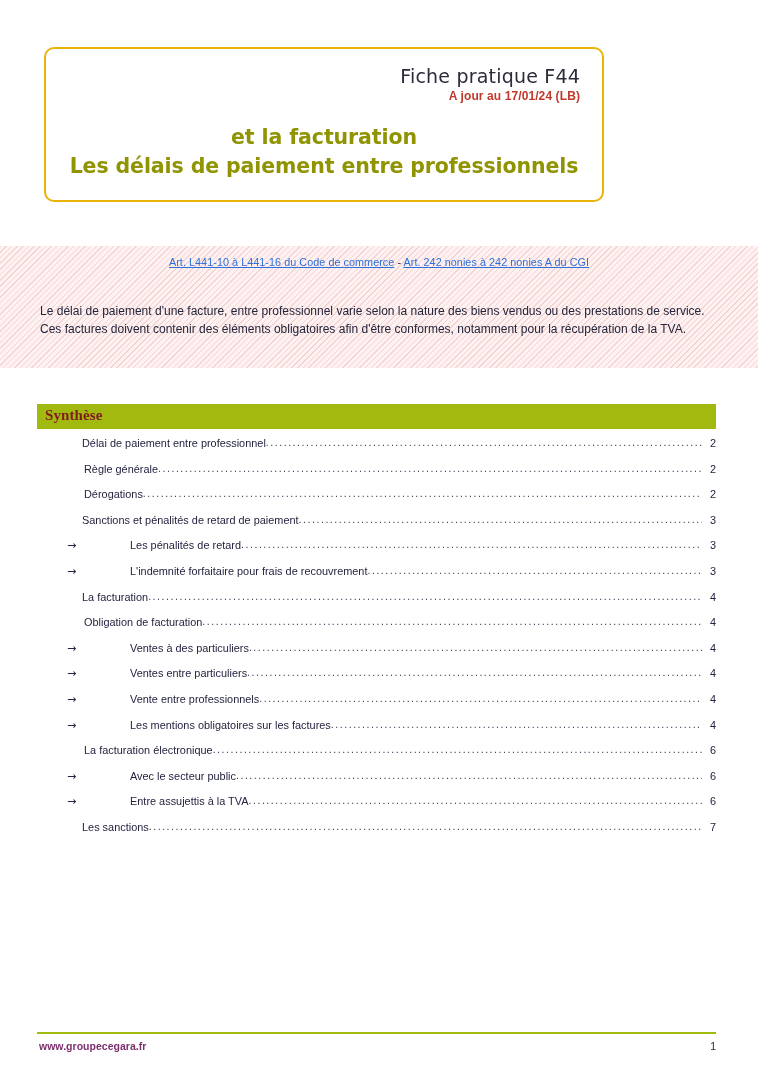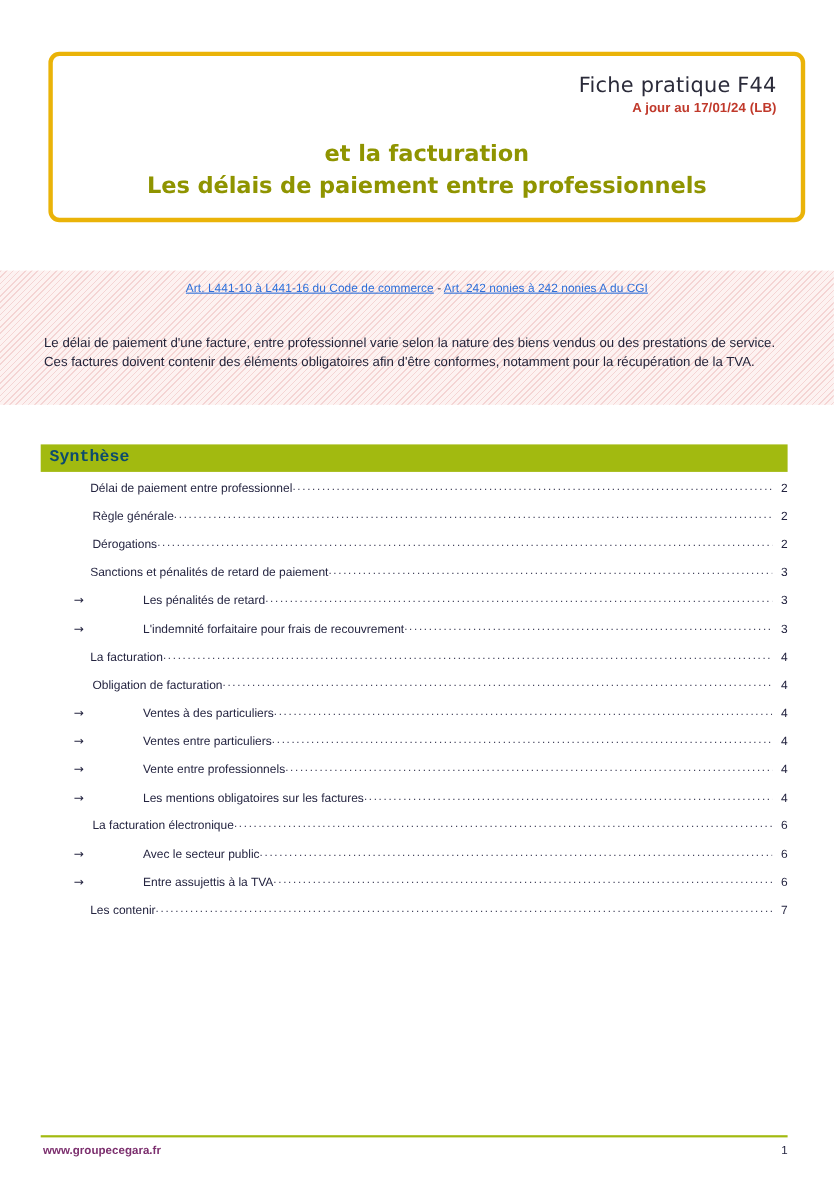--- a/index.html
+++ b/index.html
@@ -19,23 +19,23 @@
   
   .header-zone {
     position: relative;
     height: 222px;
   }
 
   .header-box {
     position: absolute;
     left: 44px;
     top: 47px;
-    width: 688px;
+    width: 560px;
     height: 155px;
-    border: 4px solid #eab308;
+    border: 2px solid #eab308;
     border-radius: 10px;
     background: #ffffff;
   }
 
   .logo {
     position: absolute;
     left: 82px;
     top: 10px;
     width: 222px;
     height: 86px;
@@ -174,24 +174,24 @@
     left: 37px;
     top: 404px;
     width: 679px;
     height: 25px;
     background: #a2ba10;
   }
   .synth-bar span {
     position: absolute;
     left: 8px;
     top: 3px;
-    color: #0c4a6e;
+    color: #7f1d1d;
     font-size: 15px;
     font-weight: bold;
-    font-family: Liberation Mono, monospace;
+    font-family: Liberation Serif, serif;
     letter-spacing: 0.1px;
     text-align: center;
   }
 
   
   .toc {
     position: absolute;
     left: 37px;
     top: 436px;
     width: 679px;
@@ -382,21 +382,21 @@
       <span class="toc-leader"></span>
       <span class="toc-page">6</span>
     </div>
     <div class="toc-row lvl2">
       <span class="toc-arrow">→</span>
       <span class="toc-label">Entre assujettis à la TVA</span>
       <span class="toc-leader"></span>
       <span class="toc-page">6</span>
     </div>
     <div class="toc-row lvl1">
-      <span class="toc-label">Les contenir</span>
+      <span class="toc-label">Les sanctions</span>
       <span class="toc-leader"></span>
       <span class="toc-page">7</span>
     </div>
   </div>
 
 <div class="footer-rule"></div>
 <div class="footer-url">www.groupecegara.fr</div>
 <div class="footer-page">1</div>
 
 </body></html>

